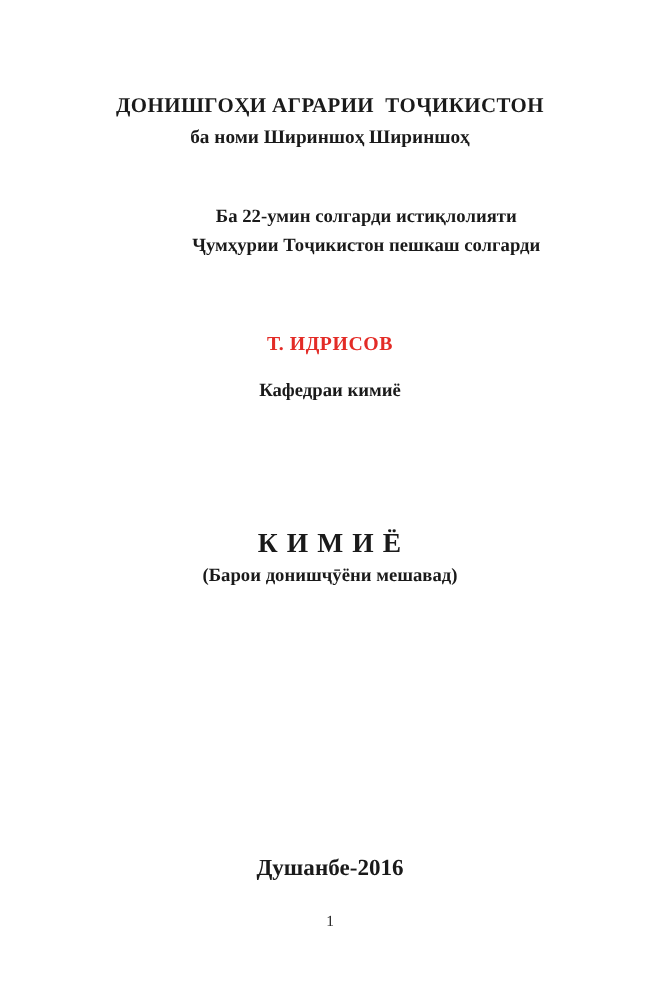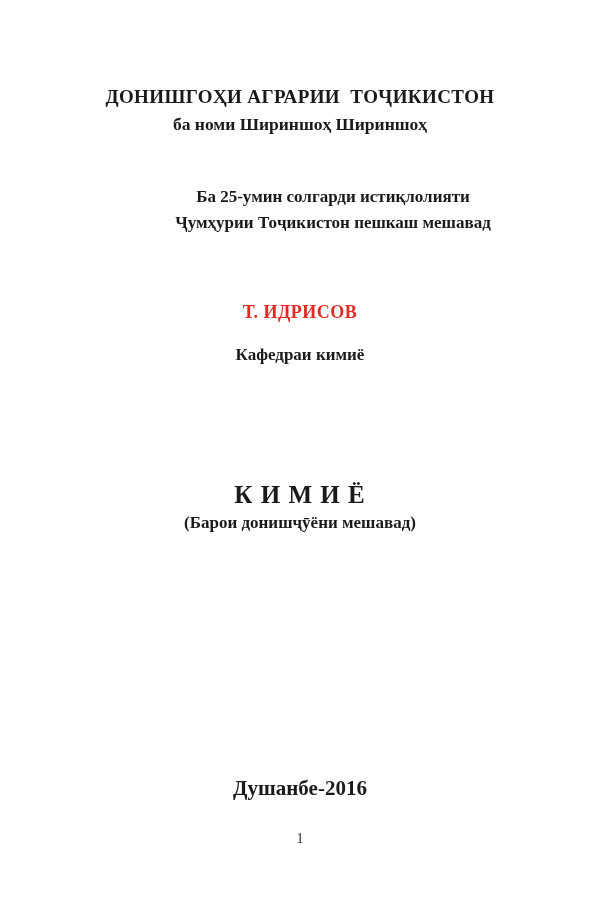--- a/index.html
+++ b/index.html
@@ -81,22 +81,22 @@
 </head>
 <body>
 
 <div class="page">
 
   <div class="block university-line1">ДОНИШГОҲИ АГРАРИИ  ТОҶИКИСТОН</div>
 
   <div class="block university-line2">ба номи Шириншоҳ Шириншоҳ</div>
 
   <div class="dedication">
-    <div>Ба 25-умин солгарди истиқлолияти</div>
-    <div>Ҷумҳурии Тоҷикистон пешкаш мешавад</div>
+    <div>Ба 22-умин солгарди истиқлолияти</div>
+    <div>Ҷумҳурии Тоҷикистон пешкаш солгарди</div>
   </div>
 
   <div class="block department">Кафедраи кимиё</div>
 
   <div class="block author-name" style="color: rgb(227, 43, 38);">Т. ИДРИСОВ</div>
 
   <div class="block main-title">К И М И Ё</div>
 
   <div class="block subtitle">(Барои донишҷӯёни мешавад)</div>
 

